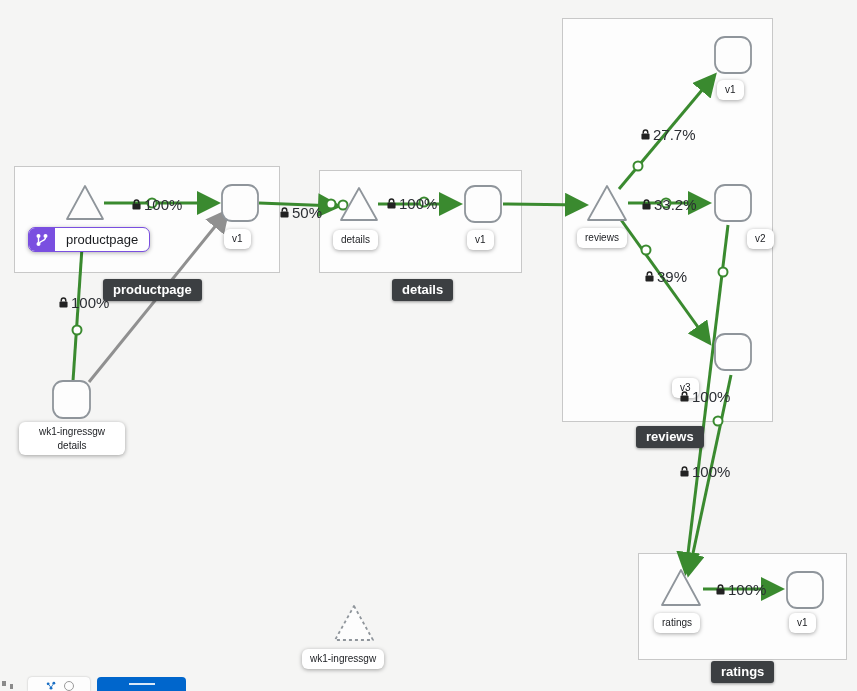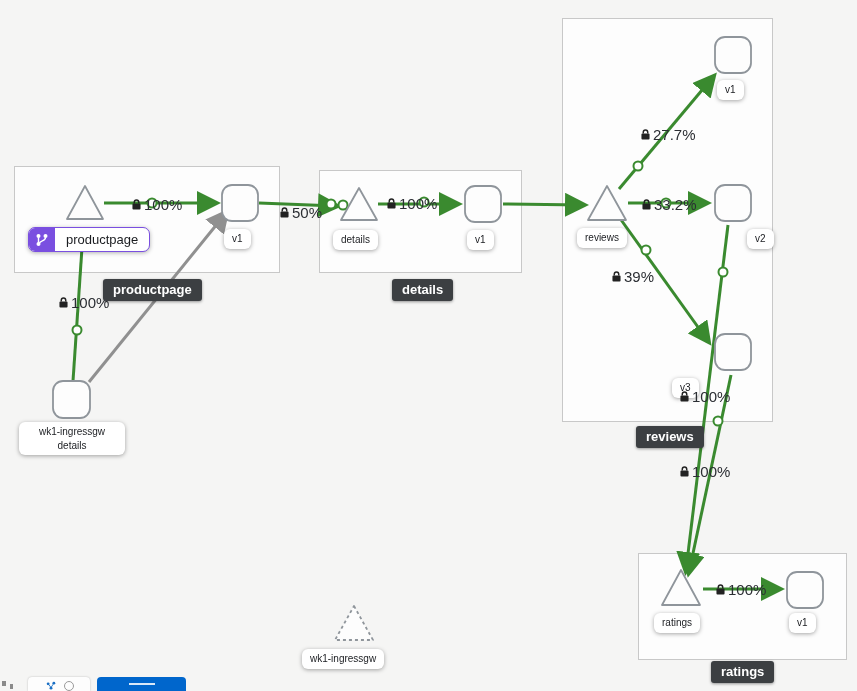--- a/index.html
+++ b/index.html
@@ -180,21 +180,21 @@
       </svg>
     <span>27.7%</span>
   </div>
   <div class="elabel" style="left:642px;top:196px;">
     <svg width="9" height="11" viewBox="0 0 10 12">
         <path d="M2.5 5V3.5a2.5 2.5 0 0 1 5 0V5" stroke="#222" stroke-width="1.6" fill="none"></path>
         <rect x="0.5" y="5" width="9" height="6.5" rx="1" fill="#222"></rect>
       </svg>
     <span>33.2%</span>
   </div>
-  <div class="elabel" style="left:612px;top:268px;text-align:center;">
+  <div class="elabel" style="left:645px;top:268px;text-align:center;">
     <svg width="9" height="11" viewBox="0 0 10 12">
         <path d="M2.5 5V3.5a2.5 2.5 0 0 1 5 0V5" stroke="#222" stroke-width="1.6" fill="none"></path>
         <rect x="0.5" y="5" width="9" height="6.5" rx="1" fill="#222"></rect>
       </svg>
     <span>39%</span>
   </div>
   <div class="elabel" style="left:680px;top:388px;">
     <svg width="9" height="11" viewBox="0 0 10 12">
         <path d="M2.5 5V3.5a2.5 2.5 0 0 1 5 0V5" stroke="#222" stroke-width="1.6" fill="none"></path>
         <rect x="0.5" y="5" width="9" height="6.5" rx="1" fill="#222"></rect>

